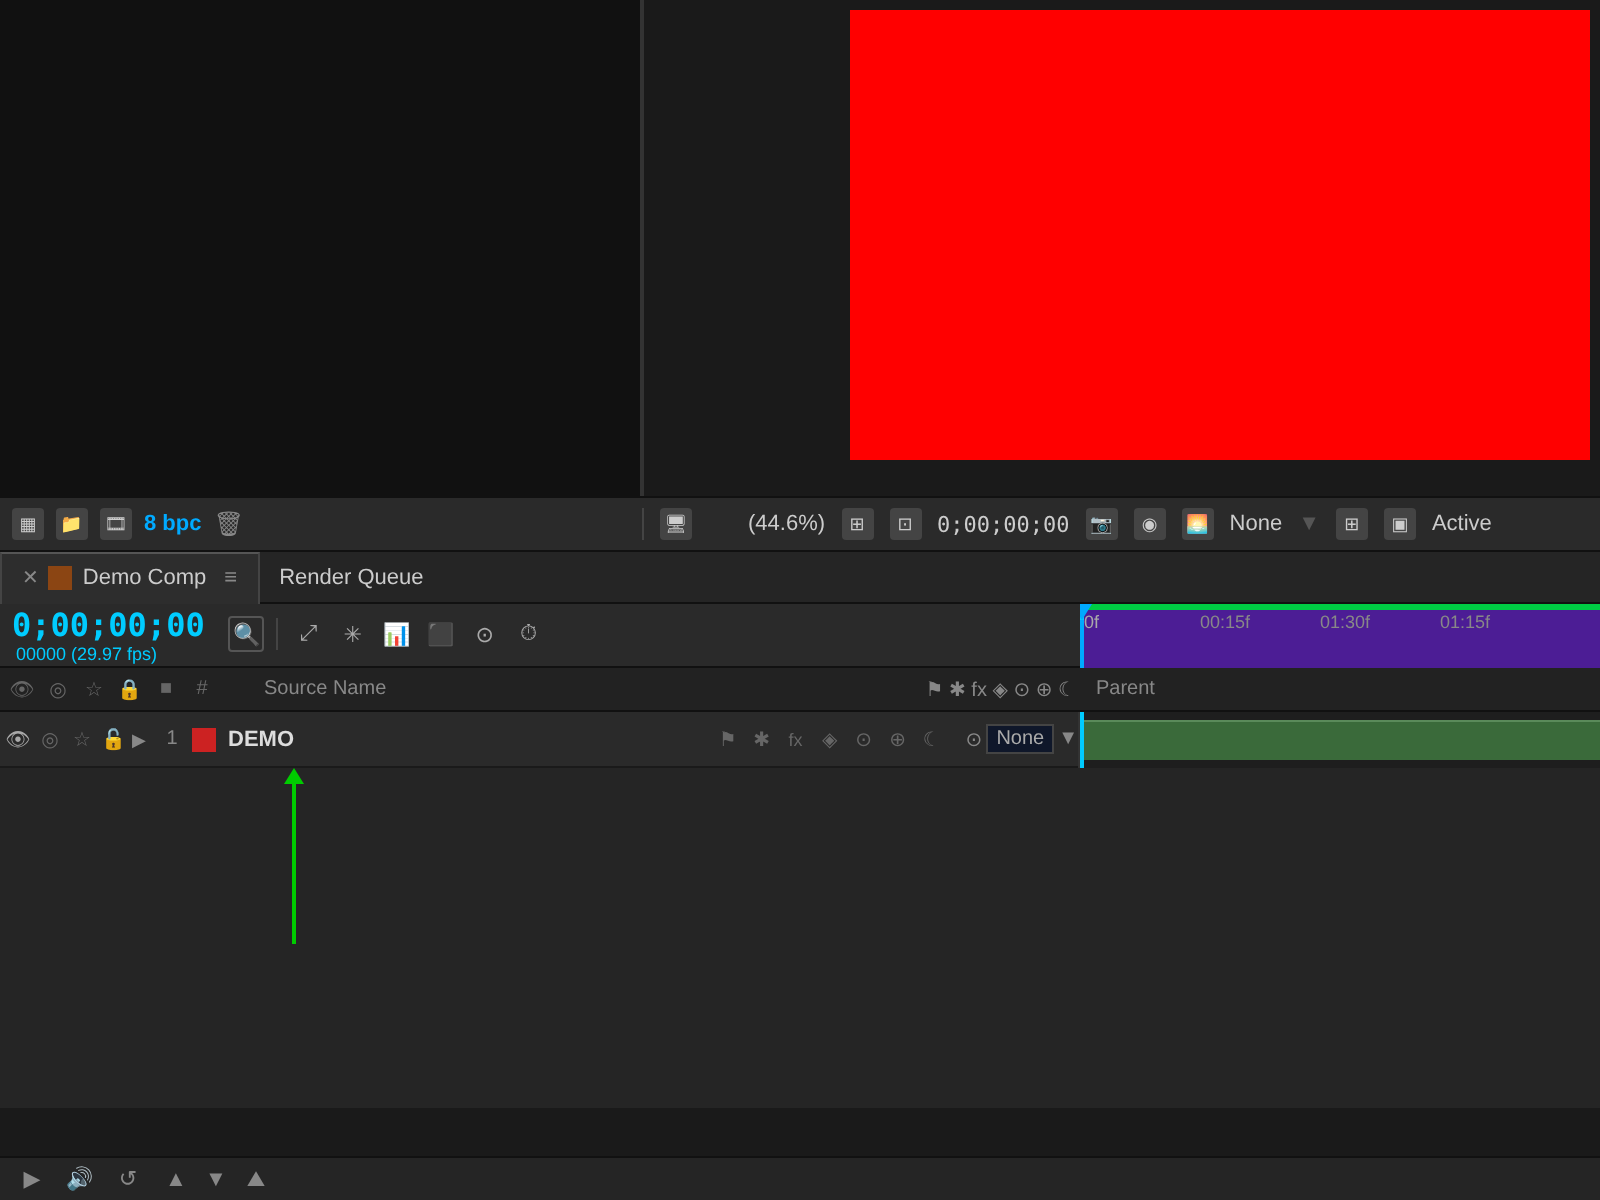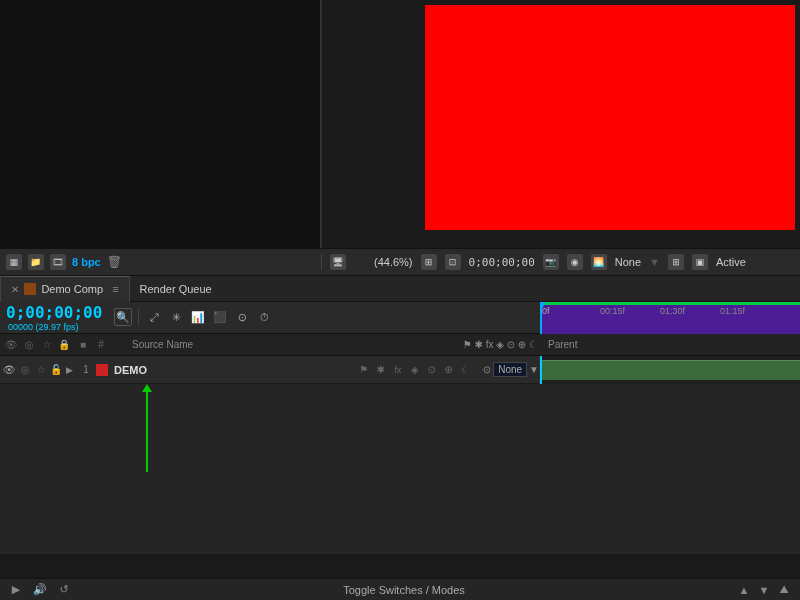--- a/index.html
+++ b/index.html
@@ -588,19 +588,18 @@
     <div style="width:2px;height:80px;background:#00cc00"></div>
   </div>
 
   <div style="height:170px;background:#252525"></div>
 </div>
 
 <div class="bottom-bar">
   <div class="bottom-icon">▶</div>
   <div class="bottom-icon">🔊</div>
   <div class="bottom-icon">↺</div>
-  <span class="toggle-switches-label">Toggle Switches / Modes</span>
   <div class="bottom-right-icons">
     <div class="bottom-icon">▲</div>
     <div class="bottom-icon">▼</div>
     <div class="bottom-icon">⛰</div>
   </div>
 </div>
 
 </body></html>

